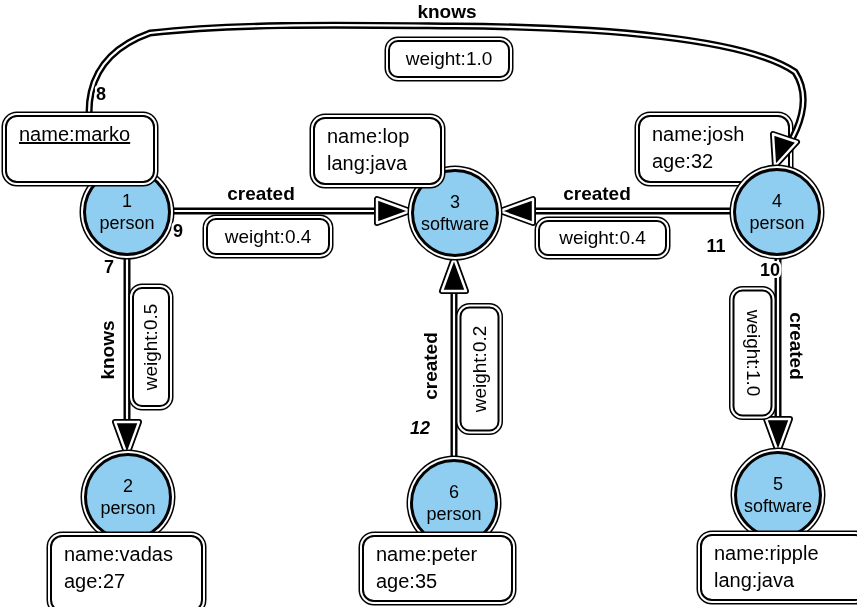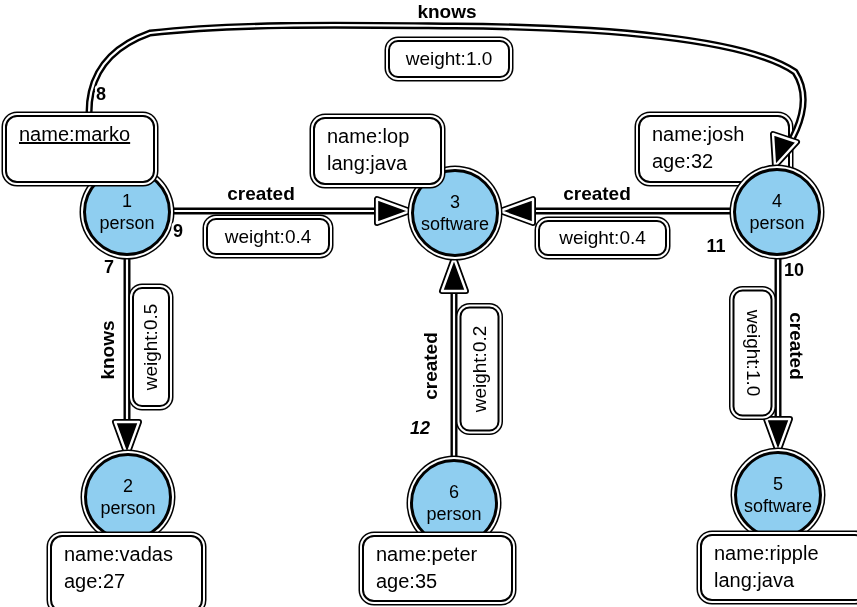--- a/index.html
+++ b/index.html
@@ -148,17 +148,17 @@
   <div class="elabel halo" style="left:447px; top:12px;">knows</div>
   <div class="elabel halo" style="left:261px; top:194px;">created</div>
   <div class="elabel halo" style="left:597px; top:194px;">created</div>
   <div class="elabel halo rup" style="left:108px; top:350px;">knows</div>
   <div class="elabel halo rup" style="left:431px; top:366px;">created</div>
   <div class="elabel halo rdn" style="left:796px; top:346px;">created</div>
 
   <div class="eid halo" style="left:109px; top:267px;">7</div>
   <div class="eid halo" style="left:101px; top:94px;">8</div>
   <div class="eid halo" style="left:178px; top:231px;">9</div>
-  <div class="eid halo" style="left:794px; top:270px;">10</div>
+  <div class="eid halo" style="left:770px; top:270px;">10</div>
   <div class="eid halo" style="left:716px; top:234px;margin-top:12px;">11</div>
   <div class="eid halo" style="left:420px; top:428px;font-style:italic;">12</div>
 
 </div>
 
 </body></html>

